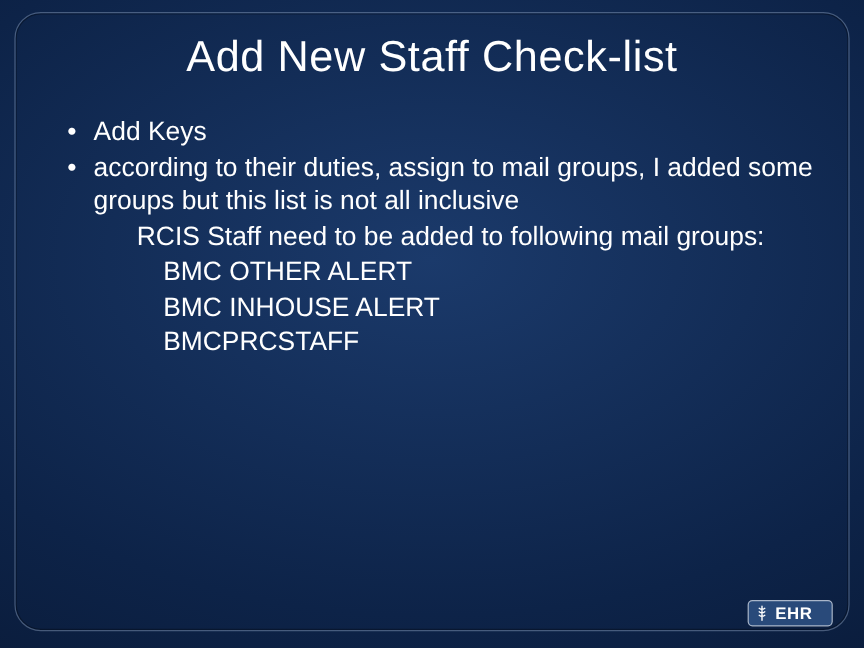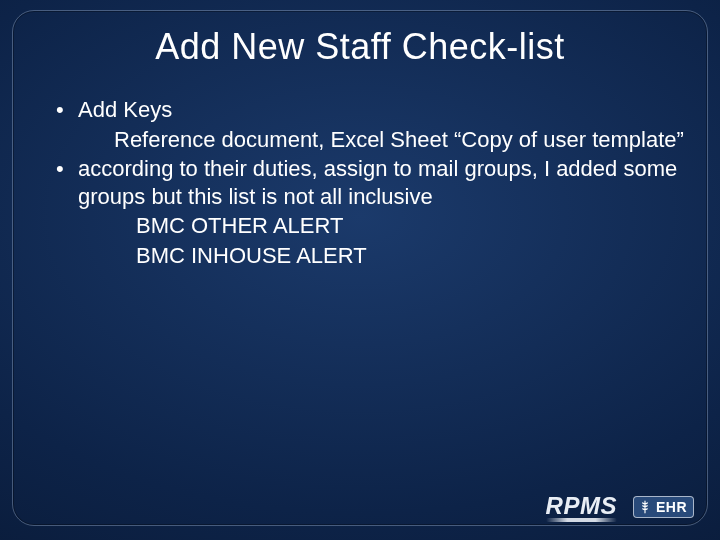--- a/index.html
+++ b/index.html
@@ -94,21 +94,21 @@
     background: linear-gradient(90deg, rgba(233,238,245,0) 0%, rgba(233,238,245,0.9) 30%, rgba(233,238,245,0.9) 70%, rgba(233,238,245,0) 100%);
     border-radius: 2px;
     margin-top: -2px;
   }
   .ehr-badge {
     display: flex;
     align-items: center;
     background: #294a7a;
     border: 1px solid rgba(255,255,255,0.6);
     border-radius: 4px;
-    padding: 2px 6px 2px 4px;
+    padding: 2px 16px 2px 4px;
     gap: 4px;
   }
   .ehr-icon {
     width: 14px;
     height: 14px;
   }
   .ehr-text {
     font-family: Arial, sans-serif;
     font-weight: 700;
     font-size: 14px;
@@ -121,33 +121,33 @@
 
 <div class="slide">
   <div class="frame"></div>
 
   <div class="title">Add New Staff Check-list</div>
 
   <div class="content">
     <ul class="bul">
       <li>
         <span>Add Keys</span>
-        <div class="sub1">Reference document, Excel Sheet “Copy of user template”</div>
       </li>
       <li>
         <span>according to their duties, assign to mail groups, I added some groups but this list is not all inclusive</span>
+        <div class="sub1">RCIS Staff need to be added to following mail groups:</div>
         <div class="sub2">BMC OTHER ALERT</div>
         <div class="sub2">BMC INHOUSE ALERT</div>
+        <div class="sub2">BMCPRCSTAFF</div>
       </li>
     </ul>
   </div>
 
   <div class="footer-logos">
     <div class="rpms">
-      <span>RPMS</span>
       <span class="swoosh"></span>
     </div>
     <div class="ehr-badge">
       <svg class="ehr-icon" viewBox="0 0 24 24">
         <path d="M12 2 L12 22 M8 5 Q12 8 16 5 M8 10 Q12 13 16 10 M8 15 Q12 18 16 15" stroke="#fff" stroke-width="2" fill="none" stroke-linecap="round"></path>
       </svg>
       <span class="ehr-text">EHR</span>
     </div>
   </div>
 </div>

